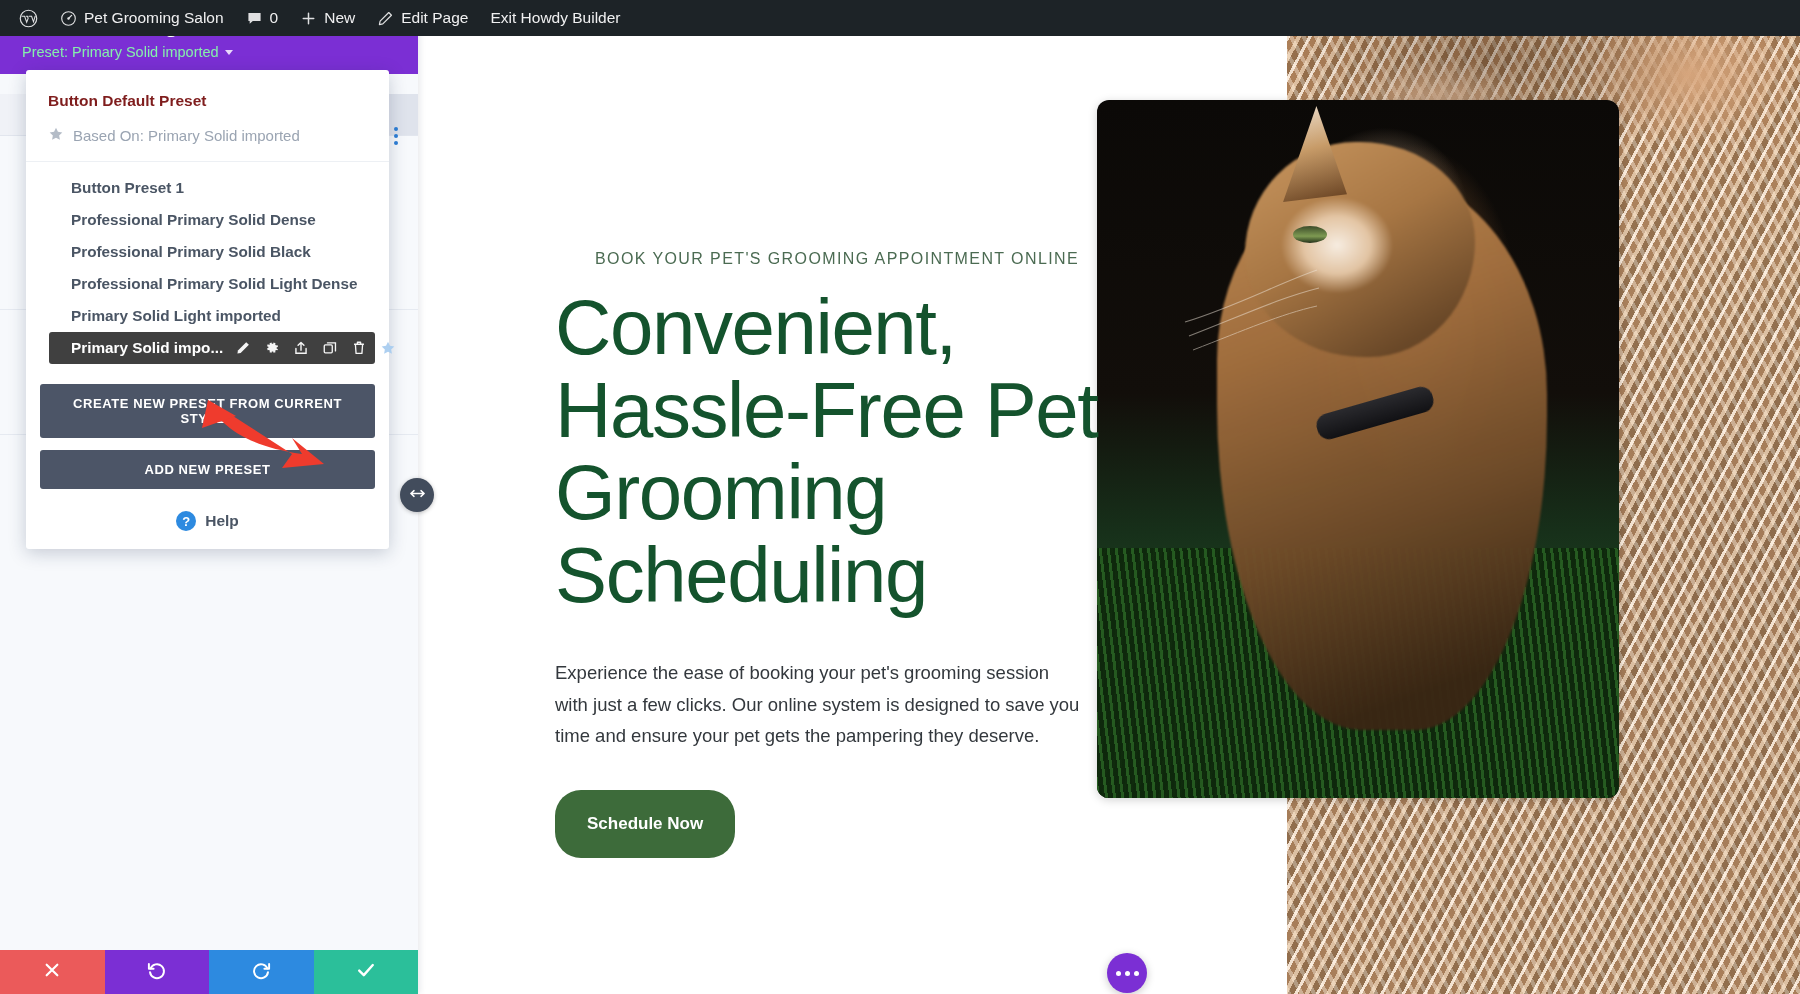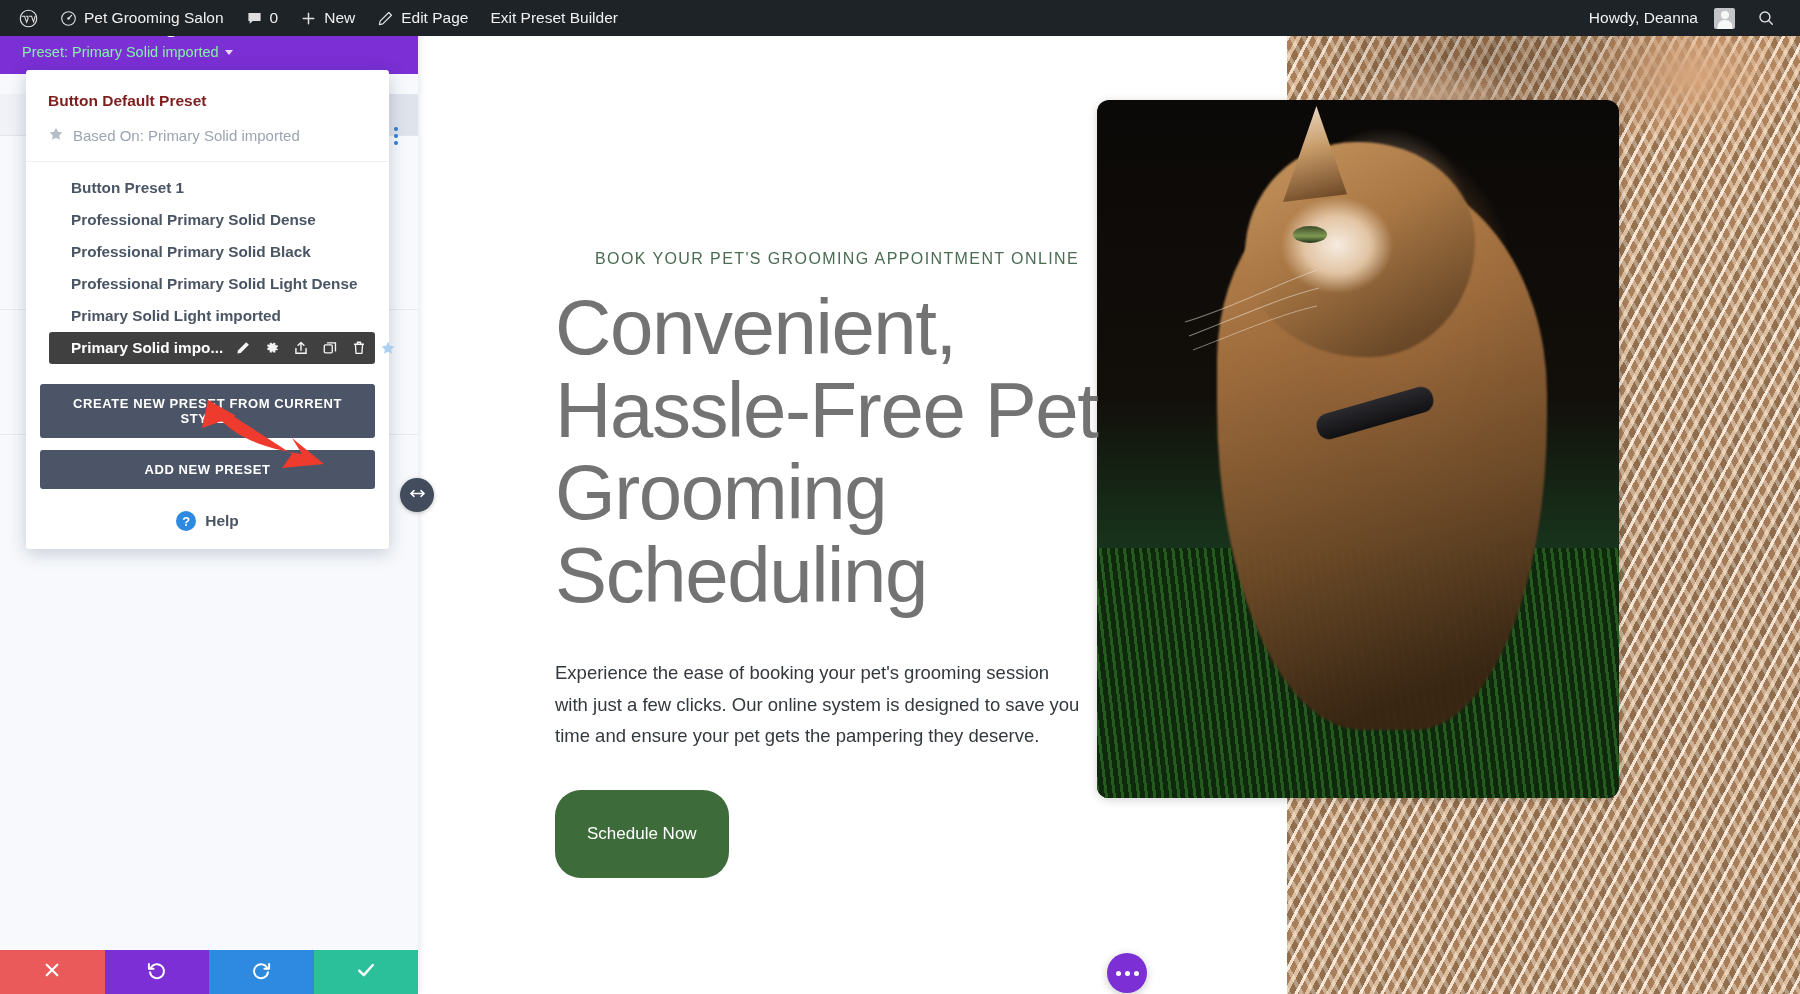--- a/index.html
+++ b/index.html
@@ -117,31 +117,31 @@
 
   
   .hero {
     position: absolute; left: 137px; top: 214px; width: 560px;
   }
   .eyebrow {
     color: #4b6b52; font-size: 16px; letter-spacing: 1.4px;
     font-weight: 400; margin-bottom: 18px; text-transform: uppercase; margin-left: 40px;
   }
   .hero-h1 {
-    color: #737373; font-size: 78px; line-height: 1.06;
+    color: #14532d; font-size: 78px; line-height: 1.06;
     font-weight: 400; letter-spacing: -1.4px; margin-bottom: 40px;
     font-family: "Liberation Sans", sans-serif;
   }
   .hero-p {
     color: #33383d; font-size: 18.5px; line-height: 1.72;
     max-width: 532px; margin-bottom: 38px;
   }
   .hero-btn {
     display: inline-block; background: #3d6b3a; color: #ffffff;
-    font-size: 17px; font-weight: 400; padding: 34px 32px;
+    font-size: 17px; font-weight: 700; padding: 24px 32px;
     border: none; border-radius: 26px; cursor: pointer;
   }
 
   
   .fab {
     position: absolute; left: 689px; top: 917px; width: 40px; height: 40px;
     border-radius: 50%; background: #7b2fd4; cursor: pointer;
     display: flex; align-items: center; justify-content: center; gap: 4px;
     box-shadow: 0 2px 8px rgba(0,0,0,.22); z-index: 10;
   }
@@ -294,35 +294,21 @@
       </div>
       <div class="ab-item">
         <span class="ab-ico">
           <svg width="17" height="17" viewBox="0 0 24 24">
               <path d="M16.6 3.6l3.8 3.8L8.2 19.6 3.4 20.6l1-4.8z" fill="none" stroke="#f0f0f1" stroke-width="1.7" stroke-linejoin="round"></path>
             </svg>
         </span>
         <span>Edit Page</span>
       </div>
       <div class="ab-item">
-        <span>Exit Preset Builder</span>
-      </div>
-    </div>
-    <div class="ab-right">
-      <div class="ab-item">
-        <span>Howdy, Deanna</span>
-        <span class="ab-avatar"></span>
-      </div>
-      <div class="ab-item">
-        <span class="ab-ico">
-          <svg width="18" height="18" viewBox="0 0 24 24">
-              <circle cx="10.6" cy="10.6" r="6.6" fill="none" stroke="#f0f0f1" stroke-width="1.9"></circle>
-              <path d="M15.4 15.4l5 5" stroke="#f0f0f1" stroke-width="1.9" stroke-linecap="round"></path>
-            </svg>
-        </span>
+        <span>Exit Howdy Builder</span>
       </div>
     </div>
   </div>
 
   <div class="canvas">
 
     <div class="photo-strip"></div>
 
     <div class="cat-photo">
       <div class="cat-grass"></div>

